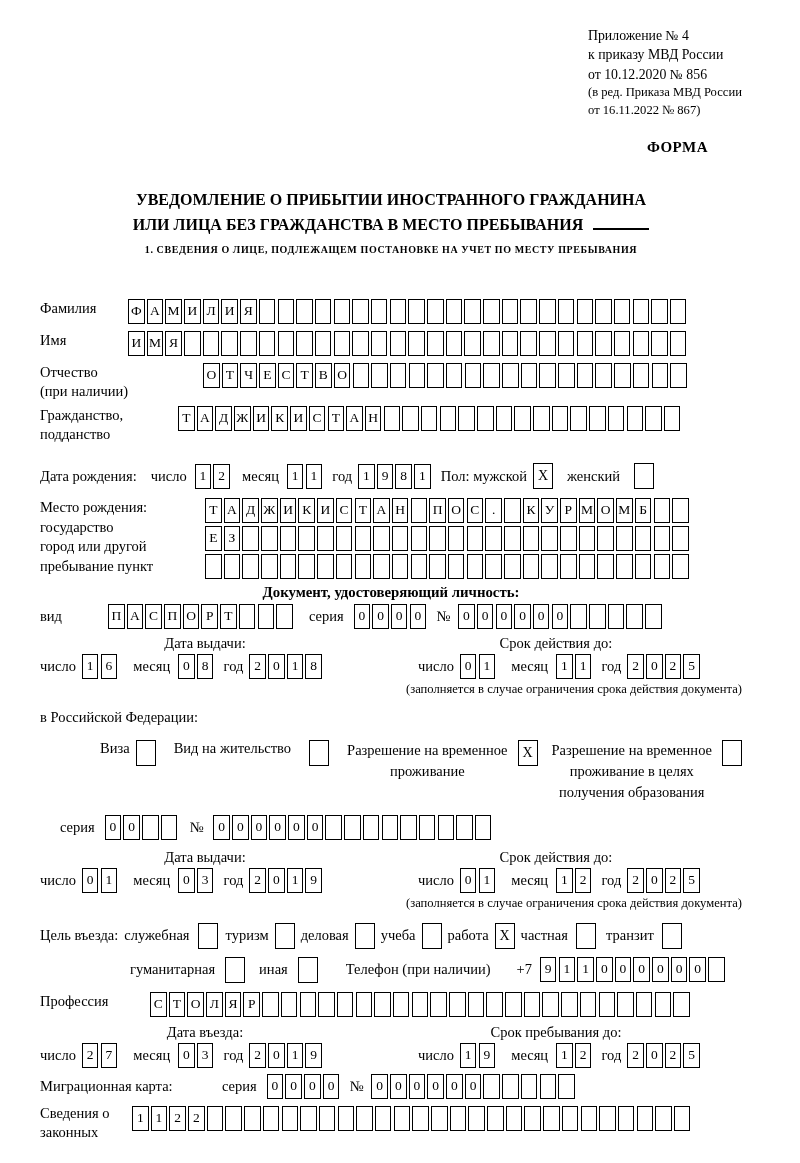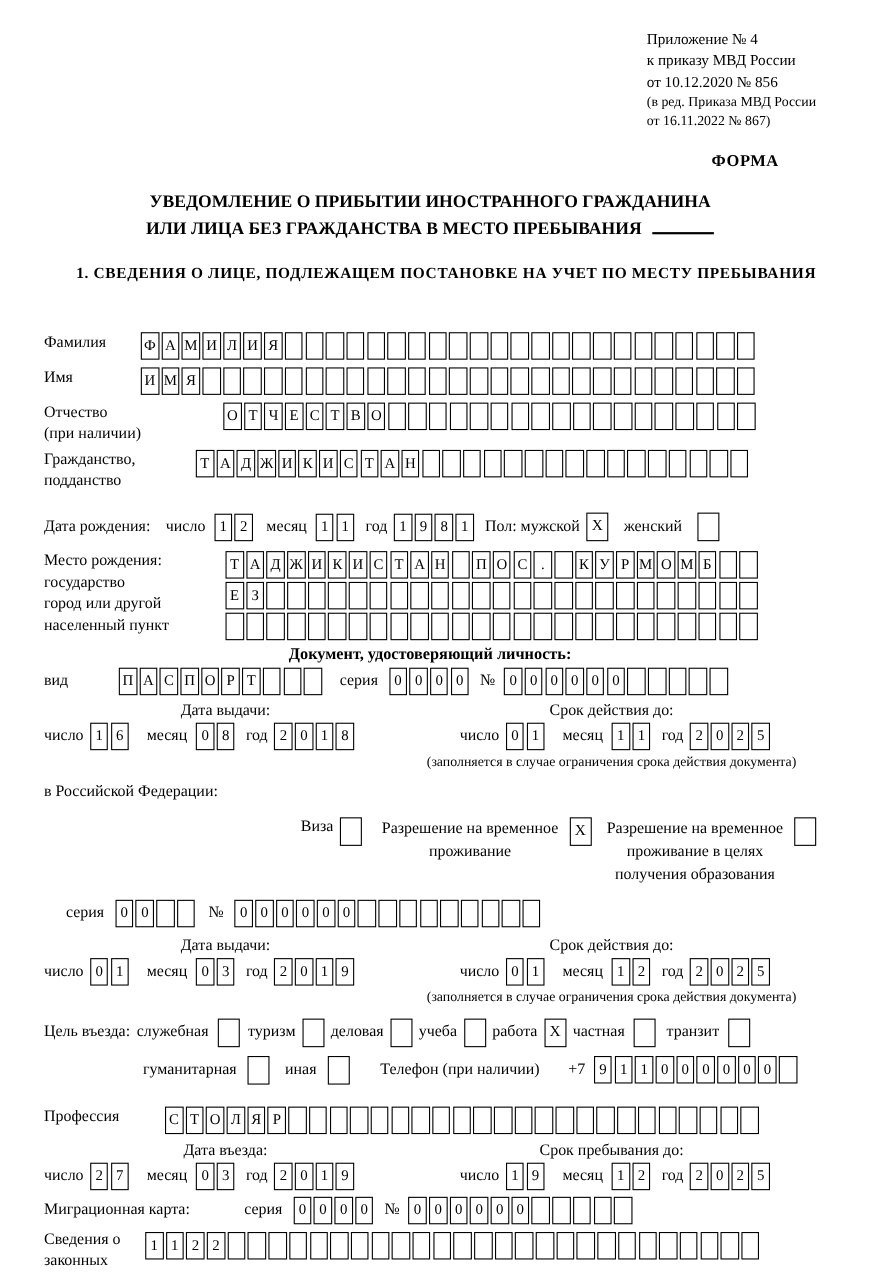--- a/index.html
+++ b/index.html
@@ -7,23 +7,23 @@
     font-family: "Liberation Serif", "DejaVu Serif", serif; font-size: 14.5px; overflow: hidden; }
   .page { padding: 26px 30px 0 40px; width: 772px; height: 1163px; }
 
   
   .hdr { margin-left: 548px; width: 215px; line-height: 1.4; font-size: 13.8px; }
   .hdr .small { font-size: 12.6px; }
   .form-label { text-align: right; padding-right: 34px; font-weight: bold; font-size: 15px;
     margin-top: 20px; letter-spacing: .5px; }
 
   
-  .title { text-align: center; font-weight: bold; font-size: 16px; line-height: 1.55; margin-top: 16px; }
+  .title { text-align: center; font-weight: bold; font-size: 16px; line-height: 1.55; margin-top: 32px; }
   .blank-line { display: inline-block; width: 56px; border-bottom: 2px solid #000; height: .95em; margin-left: 10px; }
-  .sec-heading { font-weight: bold; font-size: 14px; letter-spacing: .6px; text-align: right; margin-top: 20px; }
+  .sec-heading { font-weight: bold; font-size: 10px; letter-spacing: .6px; text-align: center; margin-top: 6px; }
 
   
   .cells { display: inline-flex; flex-wrap: nowrap; }
   .cell { display: inline-block; flex: none; width: 16.5px; height: 25px; border: 1.8px solid #000;
     margin-right: 2.2px; text-align: center; line-height: 22px; font-size: 13.5px; background: #fff; }
   .checkbox { display: inline-block; width: 20px; height: 26px; border: 1.8px solid #000;
     text-align: center; line-height: 23px; font-size: 14px; flex: none; }
 
   
   .row { display: flex; align-items: flex-start; margin-top: 7px; }
@@ -35,21 +35,21 @@
   .ml6 { margin-left: 6px; } .ml8 { margin-left: 8px; } .ml10 { margin-left: 10px; }
   .ml14 { margin-left: 14px; } .ml18 { margin-left: 18px; }
 
   .center-bold { text-align: center; font-weight: bold; margin-top: 8px; font-size: 14.8px; }
 
   
   .dp { display: flex; margin-top: 6px; }
   .dp-left { width: 47%; } .dp-right { width: 53%; }
   .dp-head { text-align: center; margin-bottom: 2px; }
   .dp-row { display: flex; align-items: center; white-space: nowrap; }
-  .dp-note { font-size: 12.6px; text-align: center; margin-top: 3px; }
+  .dp-note { font-size: 12.6px; text-align: right; margin-top: 3px; }
 
   
   .cbrow { display: flex; align-items: flex-start; margin-top: 10px; justify-content: flex-end; }
   .cb-item { display: flex; align-items: flex-start; }
   .cb-label-c { text-align: center; line-height: 1.45; }
   .indent20 { margin-left: 20px; }
 </style>
 </head>
 <body>
 
@@ -237,21 +237,21 @@
     <span class="checkbox ml6">X</span>
     <span class="ml14">женский</span>
     <span class="checkbox ml14"></span>
   </div>
 
   <div class="row" style="margin-top:9px;">
     <div class="lblcol w165">
       <div>Место рождения:</div>
       <div>государство</div>
       <div>город или другой</div>
-      <div>населенный пункт</div>
+      <div>пребывание пункт</div>
     </div>
     <div class="stack">
       <div>
           <span class="cells">
             <span class="cell">Т</span>
             <span class="cell">А</span>
             <span class="cell">Д</span>
             <span class="cell">Ж</span>
             <span class="cell">И</span>
             <span class="cell">К</span>
@@ -428,20 +428,24 @@
   </div>
 
   <div style="margin-top:8px; line-height:1.7;">
     <div>в Российской Федерации:</div>
   </div>
 
   <div class="cbrow">
     <div class="cb-item">
       <span>Виза</span>
       <span class="checkbox ml6"></span>
+    </div>
+    <div class="cb-item ml18">
+      <span>Вид на жительство</span>
+      <span class="checkbox ml18"></span>
     </div>
     <div class="cb-item ml18">
       <div class="cb-label-c">
         <div>Разрешение на временное</div>
         <div>проживание</div>
       </div>
       <span class="checkbox ml10">X</span>
     </div>
     <div class="cb-item ml14">
       <div class="cb-label-c">
@@ -560,21 +564,21 @@
         <span class="cell">0</span>
         <span class="cell">0</span>
         <span class="cell">0</span>
         <span class="cell">0</span>
         <span class="cell">0</span>
         <span class="cell">0</span>
         <span class="cell"></span>
       </span>
   </div>
 
-  <div class="row" style="margin-top:20px;">
+  <div class="row" style="margin-top:9px;">
     <div class="lblcol w110">Профессия</div>
     <span class="cells">
         <span class="cell">С</span>
         <span class="cell">Т</span>
         <span class="cell">О</span>
         <span class="cell">Л</span>
         <span class="cell">Я</span>
         <span class="cell">Р</span>
         <span class="cell"></span>
         <span class="cell"></span>

